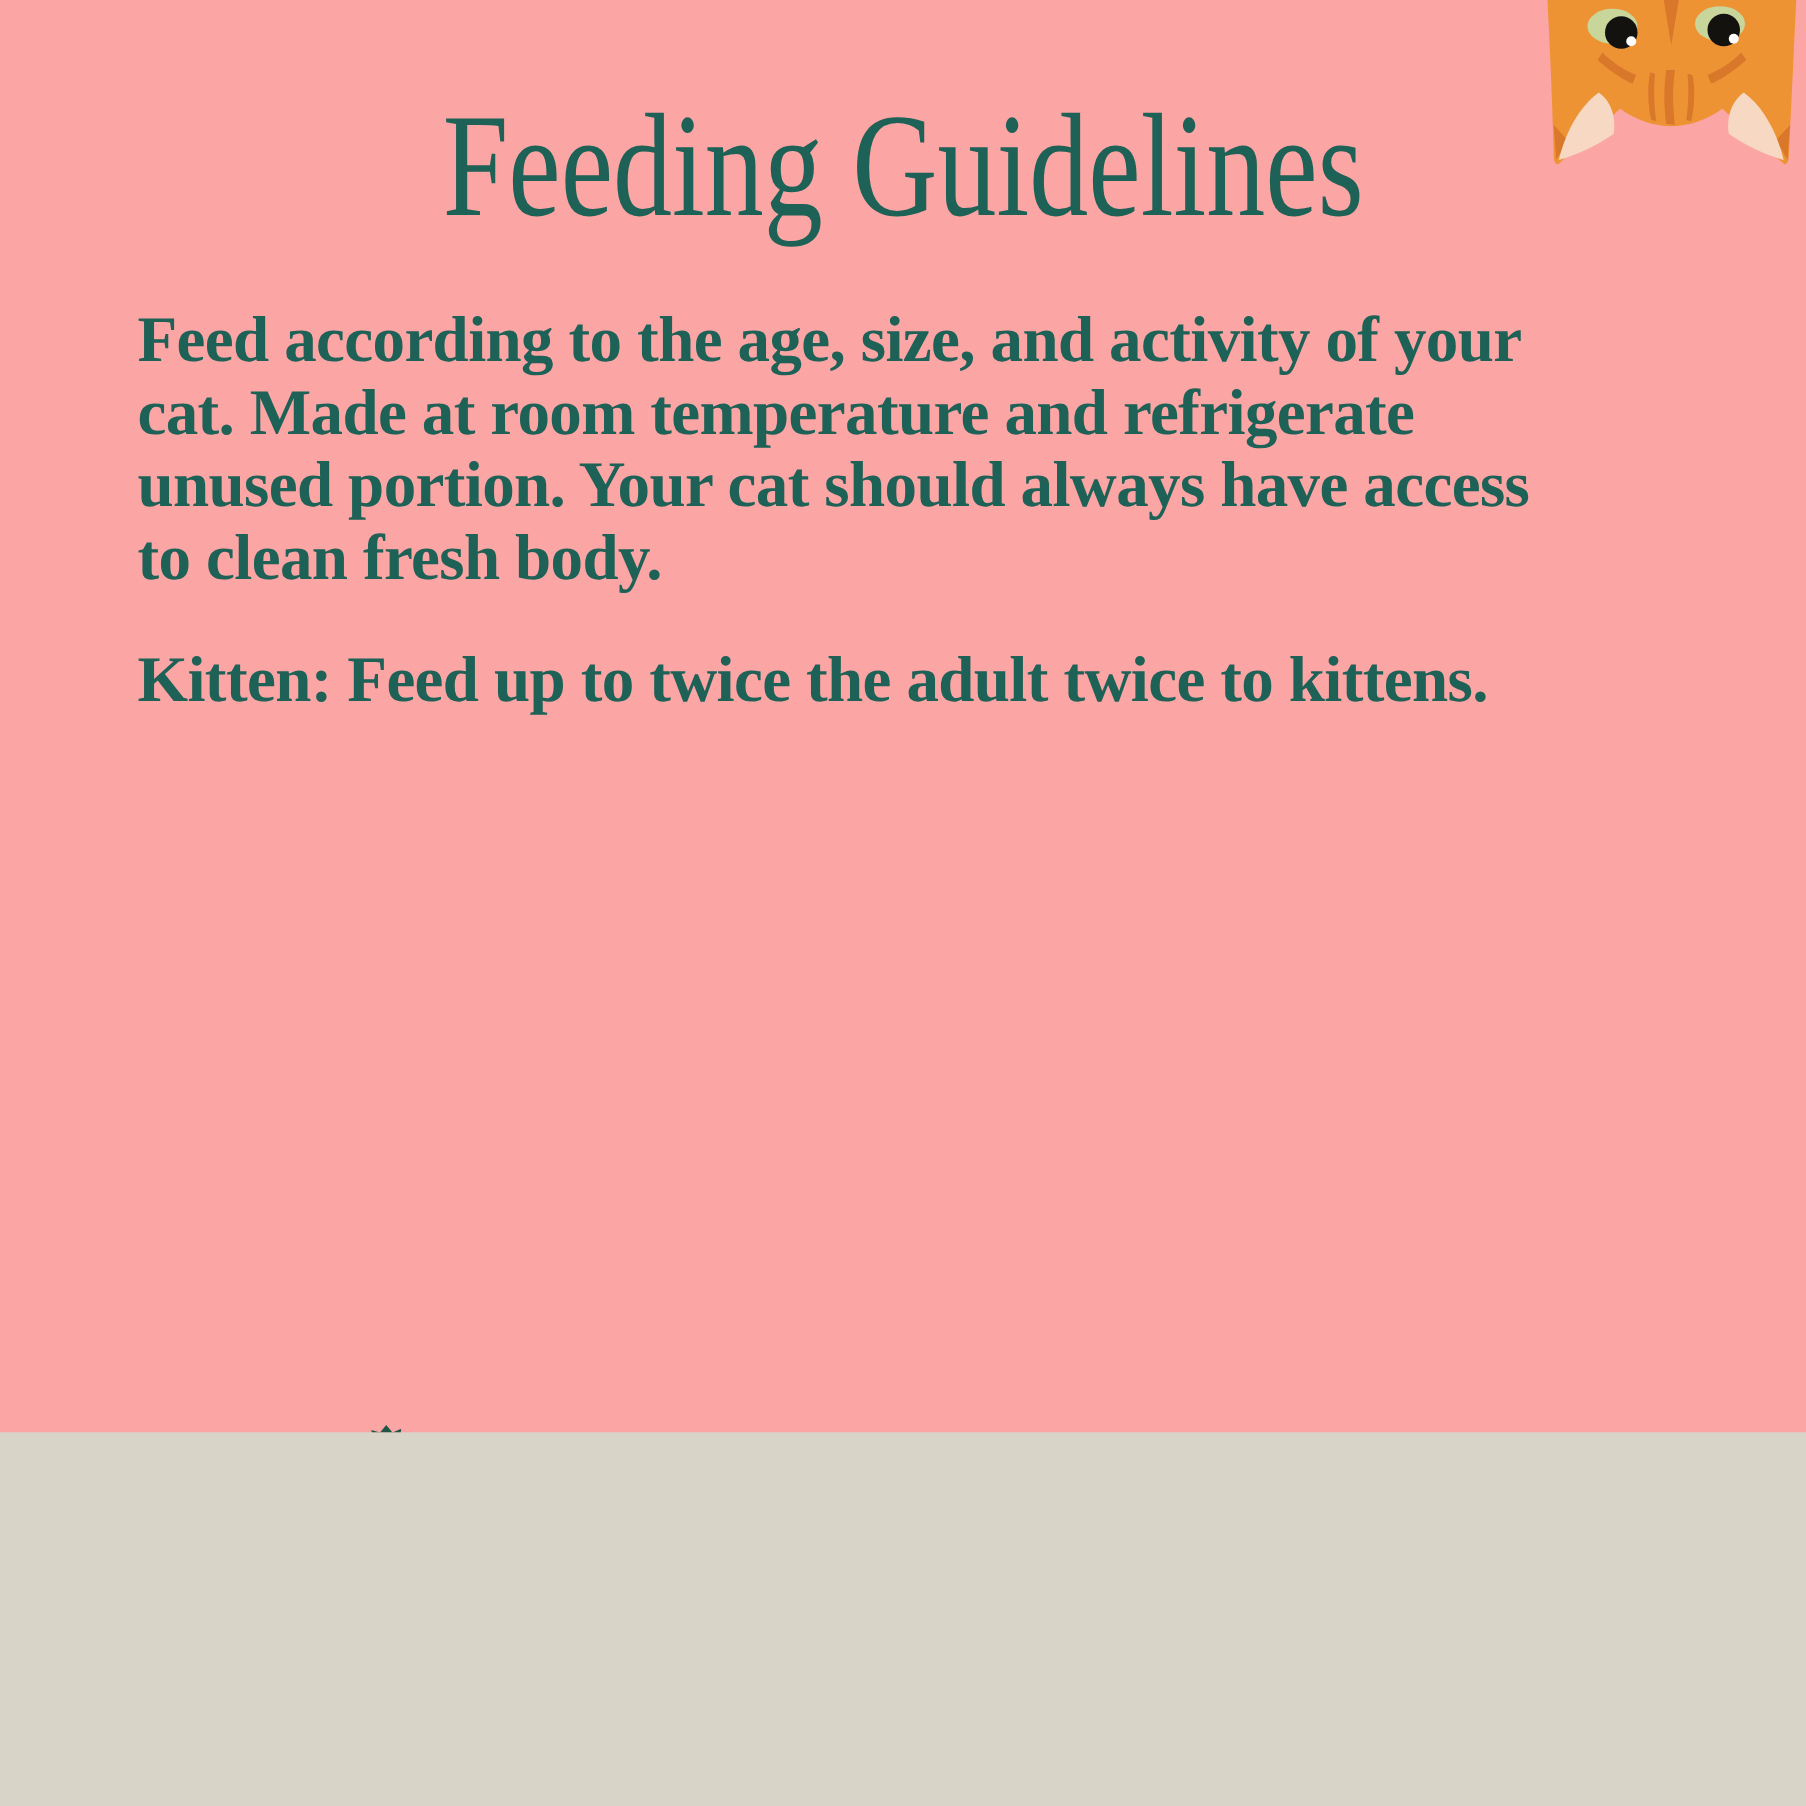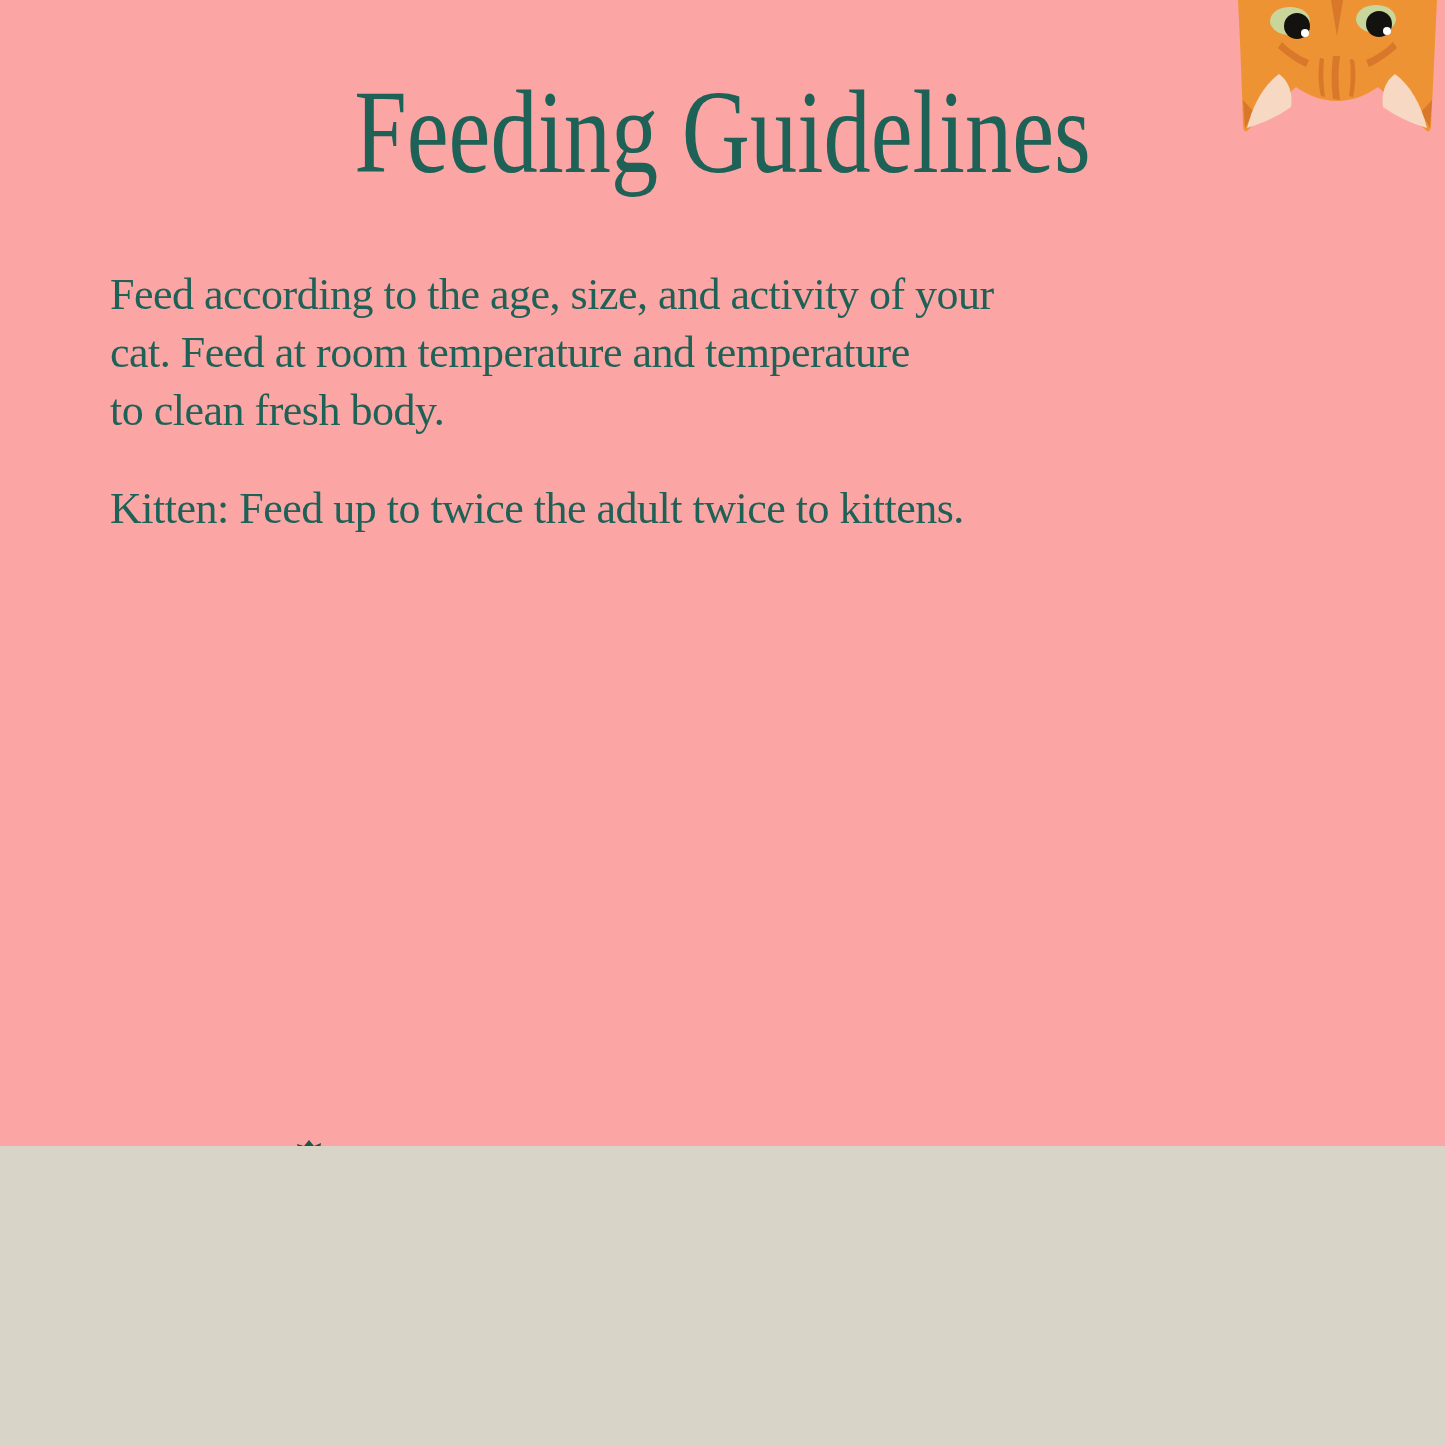--- a/index.html
+++ b/index.html
@@ -7,22 +7,22 @@
     position:relative; width:1445px; height:1146px; margin:0 auto;
     background:#fca5a5; overflow:hidden;
     font-family:"Liberation Serif", serif;
   }
   .title {
     margin:0; padding-top:74px; text-align:center;
     font-size:118px; font-weight:400; line-height:1;
     color:#1E6156; transform:scaleX(0.8);
   }
   .bodytext {
-    margin:74px 0 0 110px; width:1270px;
-    color:#1E6156; font-size:44px; line-height:58px; letter-spacing:-0.5px;
+    margin:52px 0 0 110px; width:1270px;
+    color:#1E6156; font-size:52px; line-height:58px; letter-spacing:-0.5px;font-weight:bold;
   }
   .bodytext p { margin:0 0 40px 0; }
   .ln { display:block; white-space:pre; }
   .cat-svg   { position:absolute; left:1230px; top:0;      width:215px; height:140px; }
   .foods-svg { position:absolute; left:60px;   top:1140px; width:480px; height:305px; }
   .logo-svg  { position:absolute; left:1100px; top:1320px; width:340px; height:115px; }
 </style>
 </head>
 <body>
 
@@ -52,21 +52,22 @@
       <circle cx="75" cy="33" r="4" fill="#FFFFFF"></circle>
       <circle cx="157" cy="31" r="4" fill="#FFFFFF"></circle>
     </g>
   </svg>
 
   <h1 class="title">Feeding Guidelines</h1>
 
   <div class="bodytext">
     <p>
       <span class="ln">Feed according to the age, size, and activity of your</span>
-      <span class="ln">cat. Feed at room temperature and temperature</span>
+      <span class="ln">cat. Made at room temperature and refrigerate</span>
+      <span class="ln">unused portion. Your cat should always have access</span>
       <span class="ln">to clean fresh body.</span>
     </p>
     <p>
       <span class="ln">Kitten: Feed up to twice the adult twice to kittens.</span>
     </p>
   </div>
 
   <svg class="foods-svg" viewBox="0 0 480 305" aria-hidden="true">
     <defs>
       <clipPath id="filletClip">

